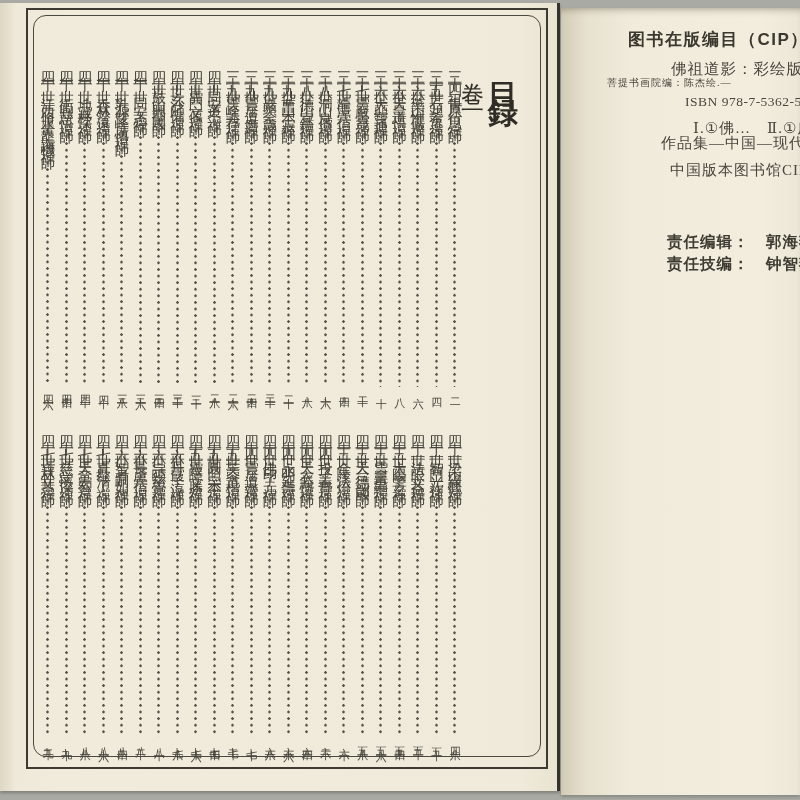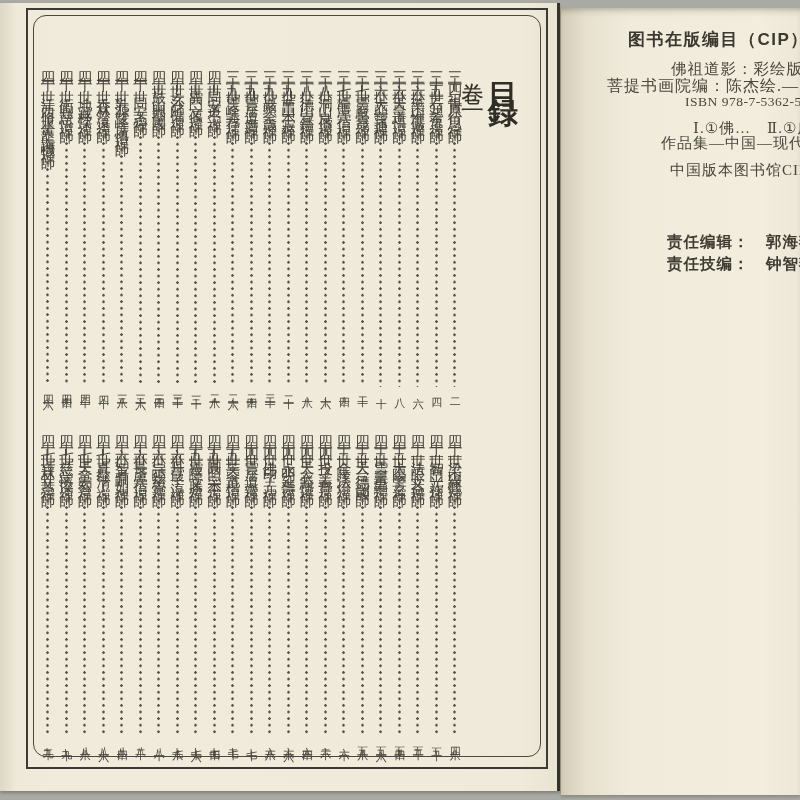--- a/index.html
+++ b/index.html
@@ -53,21 +53,21 @@
   
   .page-right{
     position:absolute;left:561px;top:8px;width:239px;height:787px;overflow:hidden;
     background:linear-gradient(90deg,#d3ccb7 0,#e7e1cf 26px,#f0ebdb 70px,#f2eddd 200px,#ece7d6 239px);
     box-shadow:inset 0 6px 8px -6px rgba(70,65,50,.55),0 2px 3px rgba(0,0,0,.2);
   }
   .rline{position:absolute;white-space:nowrap;color:#4a463d;letter-spacing:1px;}
   .rline.sans{font-family:"Liberation Sans","DejaVu Sans",sans-serif;}
   .cip   {left:67px; top:20px; font-size:17px;font-weight:700;color:#3b382f;letter-spacing:1.5px;}
   .rl0   {left:110px;top:51px; font-size:15.5px;}
-  .rl1   {left:46px; top:68px; font-size:16px;}
+  .rl1   {left:46px; top:68px; font-size:10px;}
   .rl2   {left:124px;top:86px; font-size:13.5px;letter-spacing:.5px;}
   .rl3   {left:132px;top:111px;font-size:15px;}
   .rl4   {left:100px;top:126px;font-size:15px;}
   .rl5   {left:109px;top:153px;font-size:15px;}
   .ed0   {left:106px;top:224px;font-size:15.5px;font-weight:700;color:#3e3b32;}
   .ed1   {left:106px;top:246px;font-size:15.5px;font-weight:700;color:#3e3b32;}
 </style>
 </head>
 <body>
 

